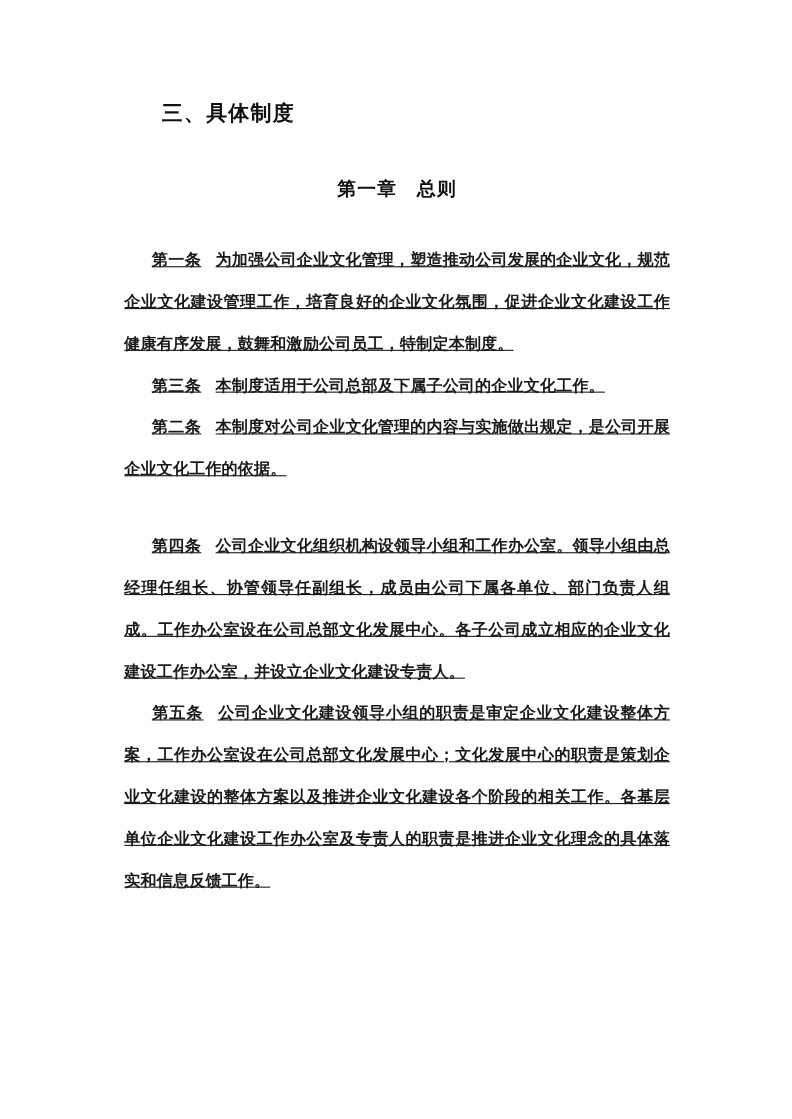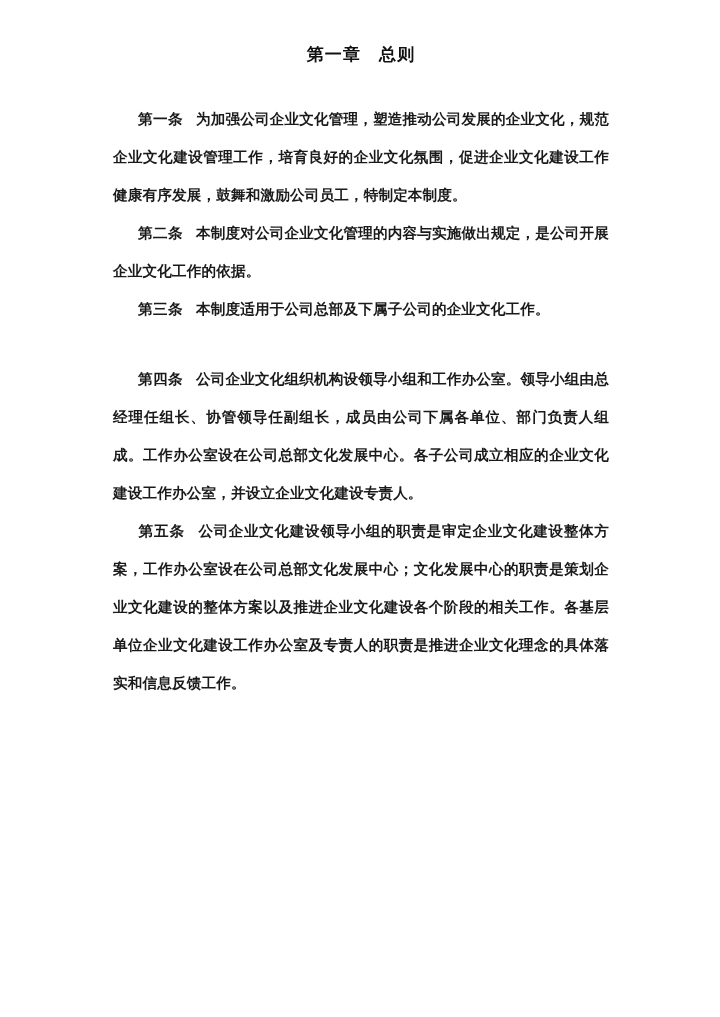--- a/index.html
+++ b/index.html
@@ -42,36 +42,38 @@
 
   
   .chapter-heading {
     margin: 0;
     font-size: 17px;
     font-weight: bold;
     letter-spacing: 1.1px;
     text-align: center;
     line-height: 28px;
     color: #111111;
+    font-family: Liberation Serif, serif;
   }
   .chapter-1 { padding-top: 40px; }
   .chapter-2 { padding-top: 48px; }
 
   
   .para {
     margin: 0;
     font-size: 14.6px;
     font-weight: 600;
     line-height: 38px;
     text-align: justify;
     text-align-last: left;
     text-justify: inter-ideograph;
     letter-spacing: 0.15px;
     color: #1a1a1a;
     word-break: break-all;
+    text-decoration: underline;
   }
   .para .label {
     font-weight: bold;
     letter-spacing: 0.4px;
   }
   .para .indent {
     display: inline-block;
     width: 25px;
   }
   .para .gap {
@@ -81,35 +83,36 @@
 
   .block-chapter1-body { padding-top: 32px; }
   .block-chapter2-body { padding-top: 32px; }
 </style>
 </head>
 <body>
 
 <div class="page">
   <div class="content">
 
+    <h1 class="doc-title">三、具体制度</h1>
 
     <h2 class="chapter-heading chapter-1">第一章　总则</h2>
 
     <div class="block-chapter1-body">
 
       <p class="para">
         <span class="indent"></span><span class="label">第一条</span><span class="gap"></span><span>为加强公司企业文化管理，塑造推动公司发展的企业文化，规范企业文化建设管理工作，培育良好的企业文化氛围，促进企业文化建设工作健康有序发展，鼓舞和激励公司员工，特制定本制度。</span>
       </p>
 
       <p class="para">
-        <span class="indent"></span><span class="label">第二条</span><span class="gap"></span><span>本制度对公司企业文化管理的内容与实施做出规定，是公司开展企业文化工作的依据。</span>
+        <span class="indent"></span><span class="label">第三条</span><span class="gap"></span><span>本制度适用于公司总部及下属子公司的企业文化工作。</span>
       </p>
 
       <p class="para">
-        <span class="indent"></span><span class="label">第三条</span><span class="gap"></span><span>本制度适用于公司总部及下属子公司的企业文化工作。</span>
+        <span class="indent"></span><span class="label">第二条</span><span class="gap"></span><span>本制度对公司企业文化管理的内容与实施做出规定，是公司开展企业文化工作的依据。</span>
       </p>
 
     </div>
 
 
     <div class="block-chapter2-body">
 
       <p class="para">
         <span class="indent"></span><span class="label">第四条</span><span class="gap"></span><span>公司企业文化组织机构设领导小组和工作办公室。领导小组由总经理任组长、协管领导任副组长，成员由公司下属各单位、部门负责人组成。工作办公室设在公司总部文化发展中心。各子公司成立相应的企业文化建设工作办公室，并设立企业文化建设专责人。</span>
       </p>

